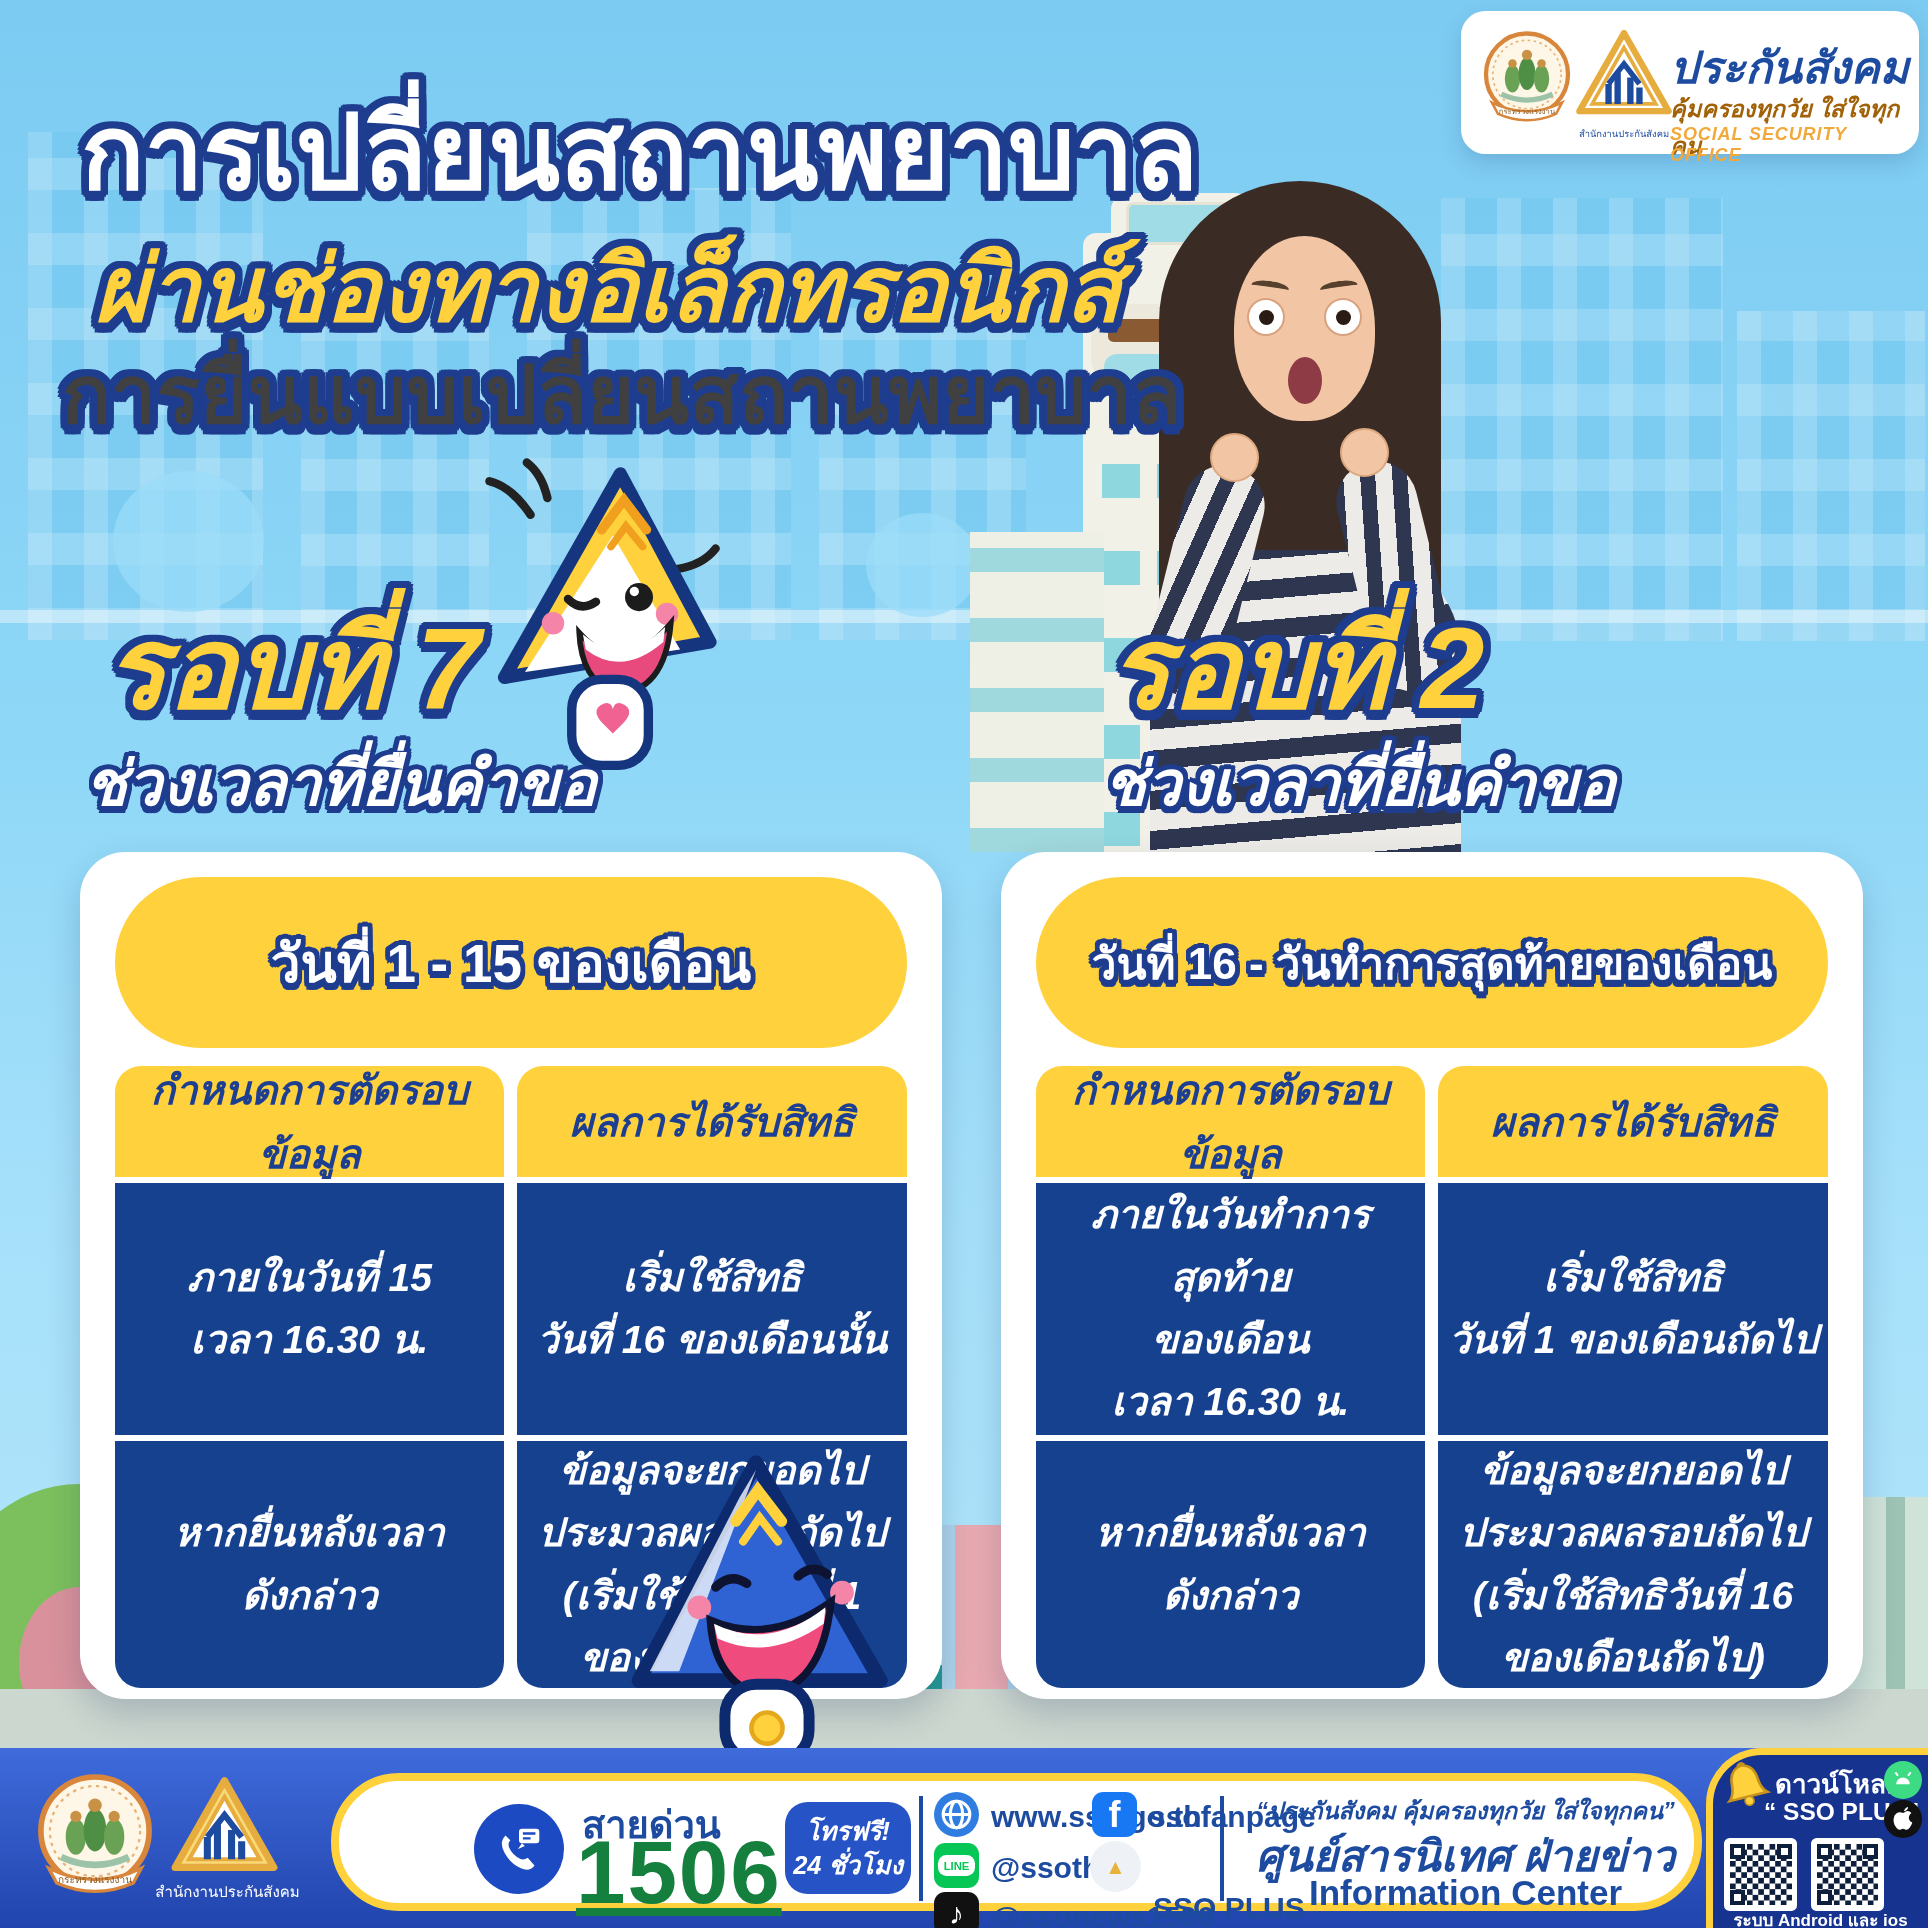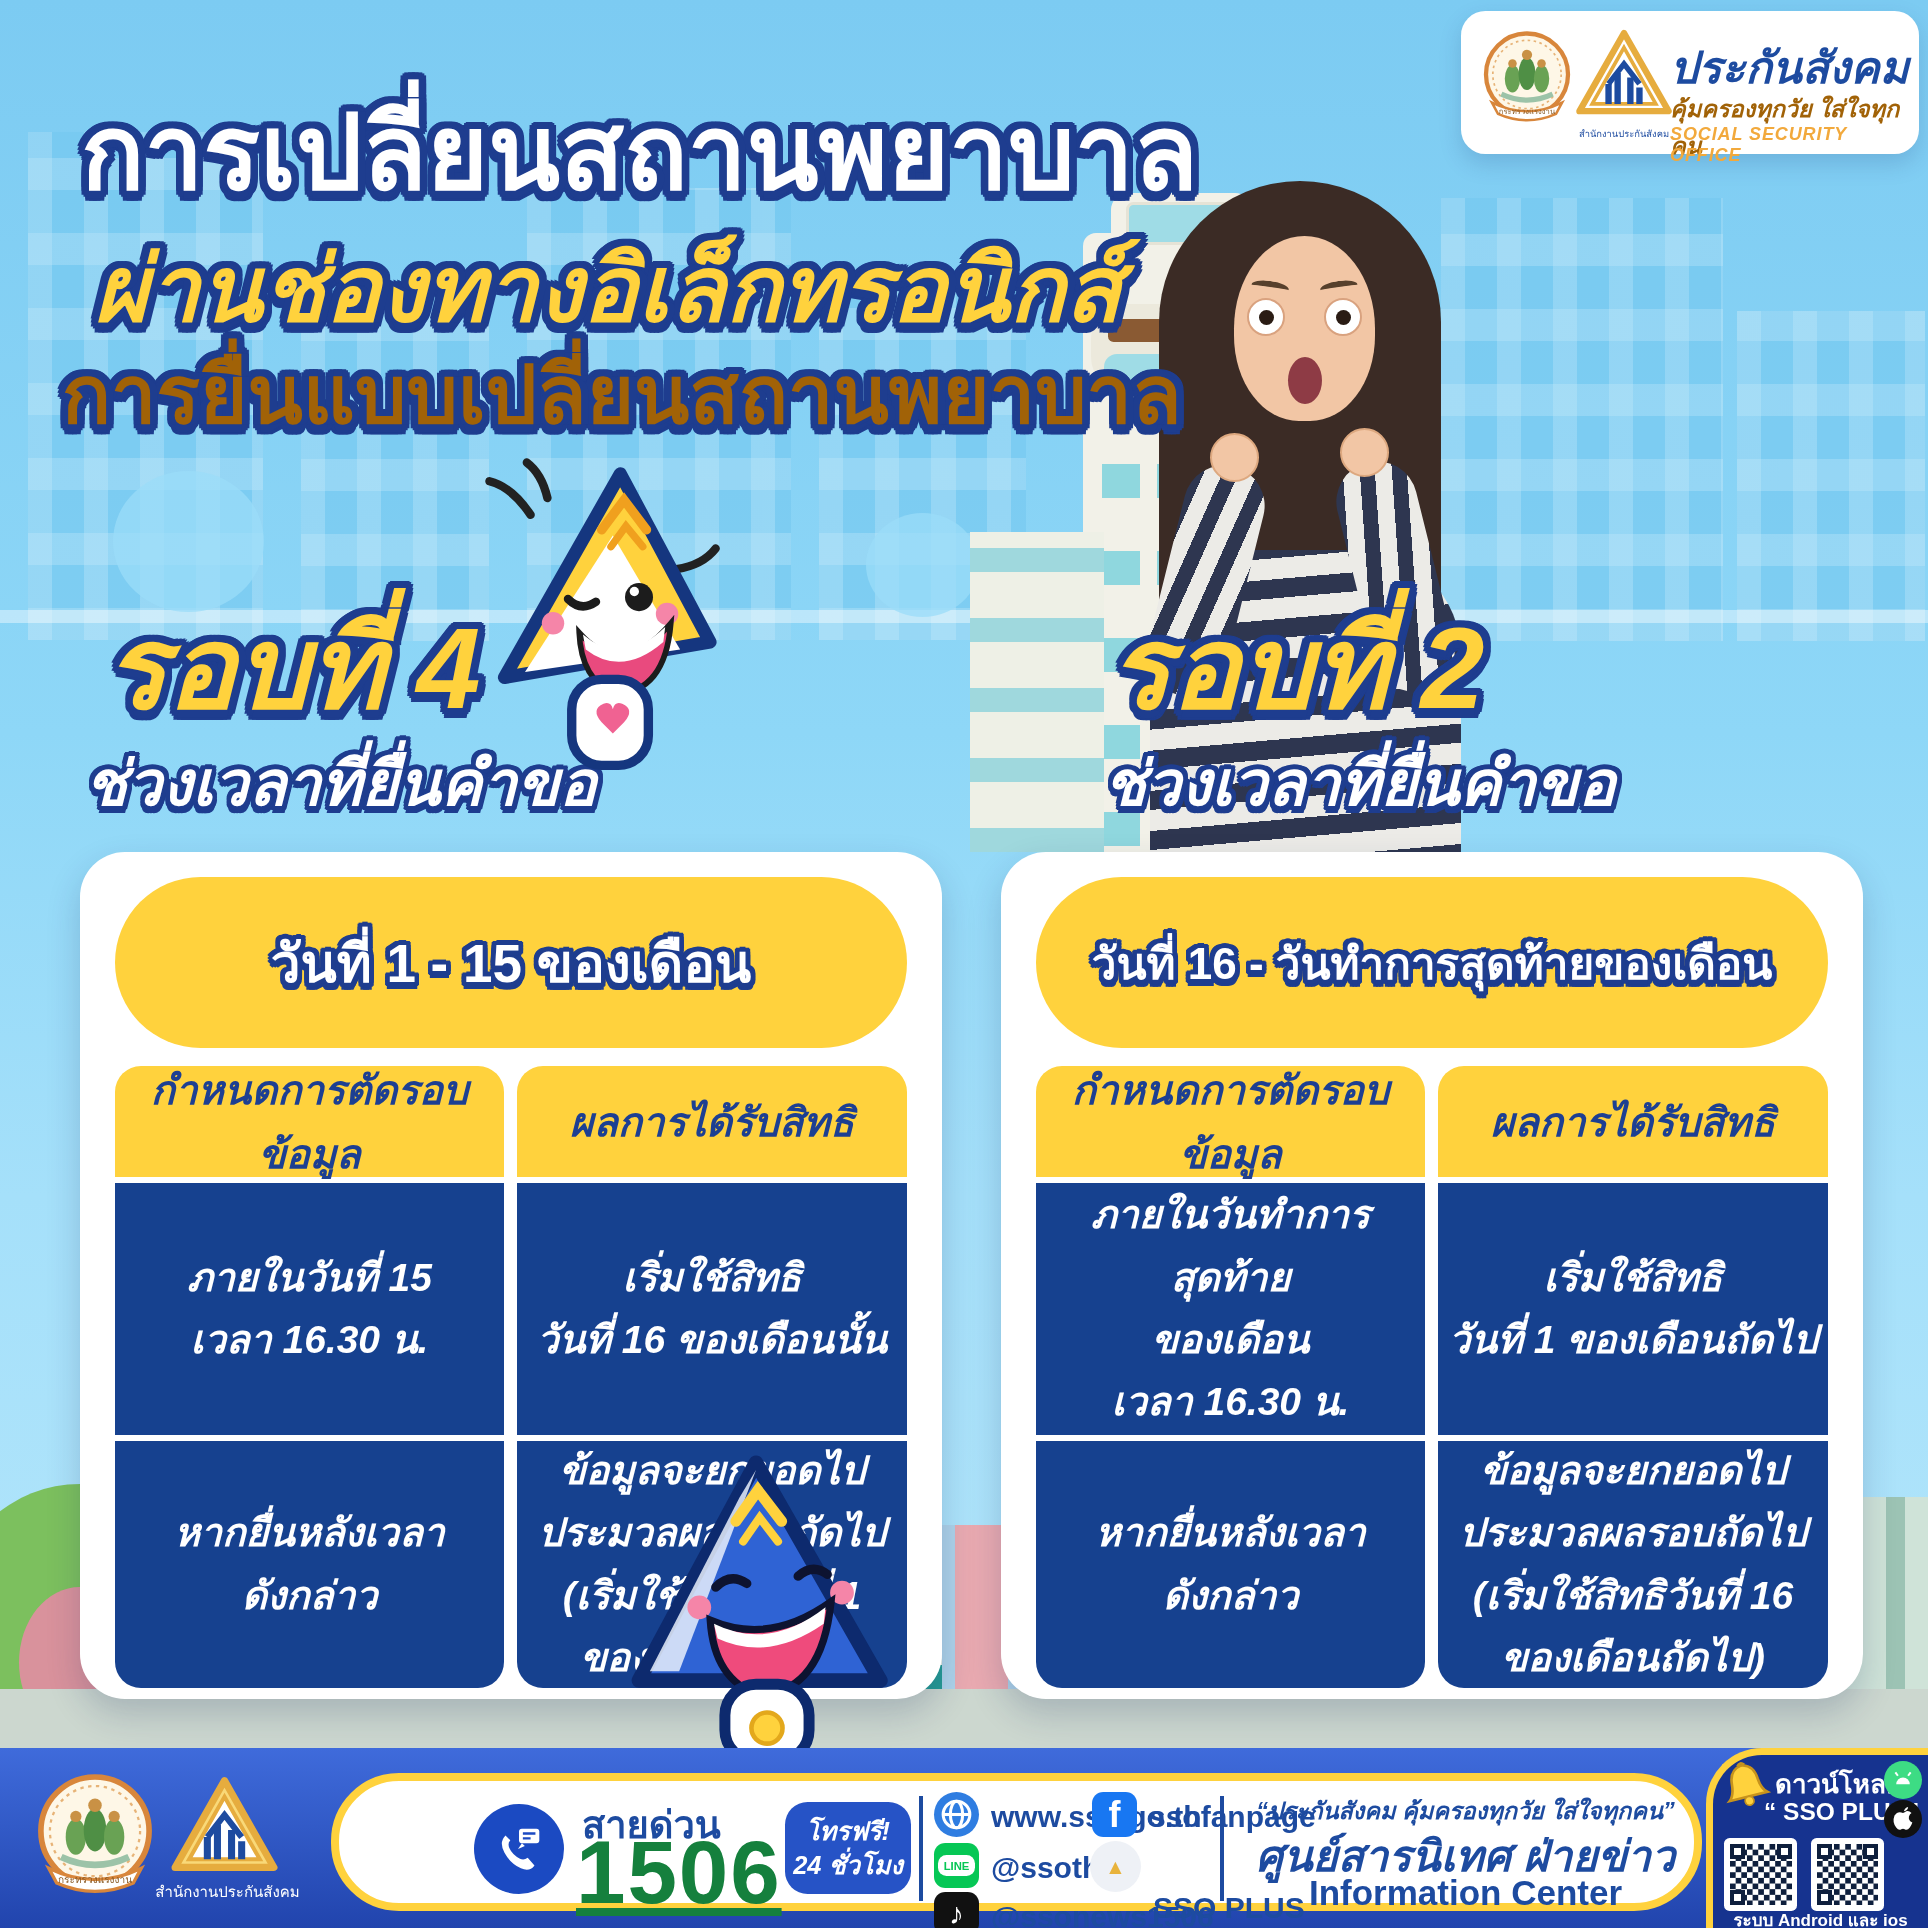--- a/index.html
+++ b/index.html
@@ -84,21 +84,21 @@
       box-shadow:0 9.4px 22.6px rgba(30,60,120,.18);z-index:6;}
   .badge-org{position:absolute;left:209px;top:21px;font-size:44px;font-weight:800;font-style:italic;color:#1d4ba0;}
   .badge-tag{position:absolute;left:209px;top:79px;font-size:23.5px;font-weight:700;font-style:italic;color:#a16207;}
   .badge-en{position:absolute;left:209px;top:113px;font-size:18px;font-weight:800;font-style:italic;color:#f2a93c;letter-spacing:0.9px;}
   .badge-cap{position:absolute;left:111px;top:115px;width:104px;font-size:9.4px;color:#1d4ba0;text-align:center;}
 
   
   .title{z-index:5;font-weight:800;line-height:1.25;}
   #t1{left:81px;top:87px;font-size:105px;color:#fff;}
   #t2{left:94px;top:232px;font-size:92px;color:var(--yellow);font-style:italic;}
-  #t3{left:62px;top:345px;font-size:81px;color:#a16207;}
+  #t3{left:62px;top:345px;font-size:81px;color:#404040;}
 
   
   .round{z-index:5;font-weight:800;font-style:italic;font-size:115px;color:var(--yellow);}
   .subt{z-index:5;font-weight:800;font-style:italic;font-size:62px;color:#fff;}
   #round1{left:105px;top:576px;} #sub1{left:85px;top:734px;}
   #round2{left:1109px;top:576px;} #sub2{left:1104px;top:734px;}
 
   
   .card{position:absolute;top:852px;width:862px;height:847px;background:#fff;border-radius:45px;
       box-shadow:0 15px 34px rgba(20,40,90,.20);z-index:5;}
@@ -254,21 +254,21 @@
   <span class="badge-cap">สำนักงานประกันสังคม</span>
   <span class="badge-org">ประกันสังคม</span>
   <span class="badge-tag">คุ้มครองทุกวัย ใส่ใจทุกคน</span>
   <span class="badge-en">SOCIAL SECURITY OFFICE</span>
 </div>
 
 <div class="abs title stroke-thick" id="t1">การเปลี่ยนสถานพยาบาล</div>
 <div class="abs title stroke-thick" id="t2">ผ่านช่องทางอิเล็กทรอนิกส์</div>
 <div class="abs title stroke-thick" id="t3">การยื่นแบบเปลี่ยนสถานพยาบาล</div>
 
-<div class="abs round stroke-thick" id="round1">รอบที่ 4</div>
+<div class="abs round stroke-thick" id="round1">รอบที่ 7</div>
 <div class="abs subt stroke-med" id="sub1">ช่วงเวลาที่ยื่นคำขอ</div>
 <div class="abs round stroke-thick" id="round2">รอบที่ 2</div>
 <div class="abs subt stroke-med" id="sub2">ช่วงเวลาที่ยื่นคำขอ</div>
 
 <span class="abs" id="mascot-yellow">
   <svg viewBox="0 0 260 380" width="243" height="369">
     <path d="M52 62 q-20 -30 -44 -36 M70 44 q-6 -26 -22 -38 M208 120 q28 -4 42 -22" stroke="#222" stroke-width="9" fill="none" stroke-linecap="round"></path>
     <path d="M148 18 L244 198 L24 236 Z" fill="#ffd23d" stroke="#15367f" stroke-width="14" stroke-linejoin="round"></path>
     <path d="M140 84 L212 206 L46 230 Z" fill="#fff"></path>
     <path d="M128 78 L152 46 L176 78" fill="none" stroke="#f0a01e" stroke-width="10" stroke-linecap="round"></path>

